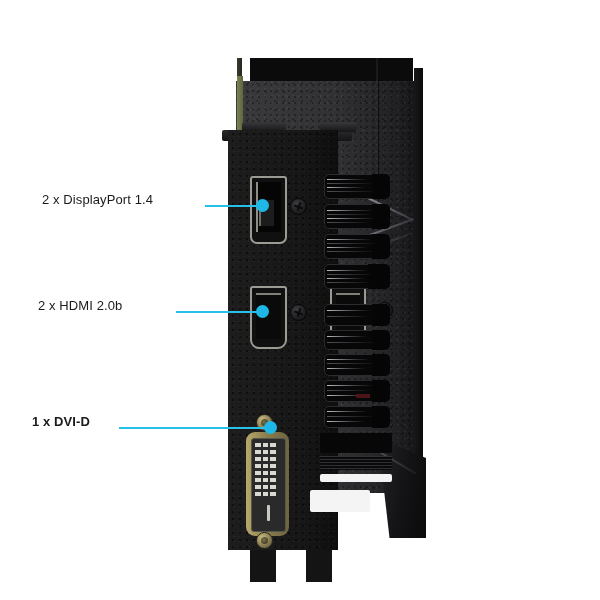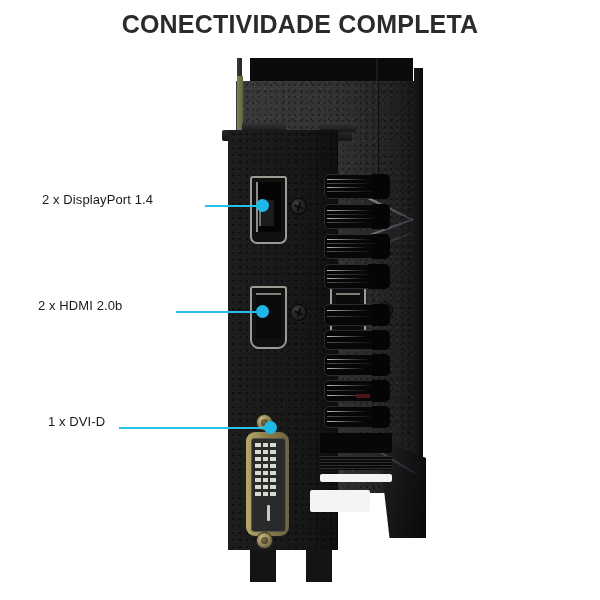--- a/index.html
+++ b/index.html
@@ -322,21 +322,20 @@
   .red-hint {
     position: absolute;
     background: #4a1418;
   }
 </style>
 </head>
 <body>
 
 <div id="stage">
 
-  <div class="title">CONECTIVIDADE COMPLETA</div>
 
   <div id="card">
 
     <div class="shroud-top-dark"></div>
     <div class="shroud-split"></div>
 
     <div class="shroud-body"></div>
     <div class="shroud-seam"></div>
     <div class="shroud-right-edge"></div>
     <div class="shroud-taper"></div>
@@ -473,17 +472,17 @@
   </div>
 
   <div class="callout-label" style="left:42px; top:192px;">2 x  DisplayPort 1.4</div>
   <div class="leader-line" style="left:205px; top:205px; width:58px;"></div>
   <div class="leader-dot" style="left:256px; top:199px;"></div>
 
   <div class="callout-label" style="left:38px; top:298px;text-align:right;">2 x HDMI 2.0b</div>
   <div class="leader-line" style="left:176px; top:311px; width:87px;"></div>
   <div class="leader-dot" style="left:256px; top:305px;"></div>
 
-  <div class="callout-label" style="left:48px; top:414px;">1 x DVI-D</div>
+  <div class="callout-label" style="left:32px; top:414px;font-weight:bold;">1 x DVI-D</div>
   <div class="leader-line" style="left:119px; top:427px; width:152px;"></div>
   <div class="leader-dot" style="left:264px; top:421px;"></div>
 
 </div>
 
 </body></html>

